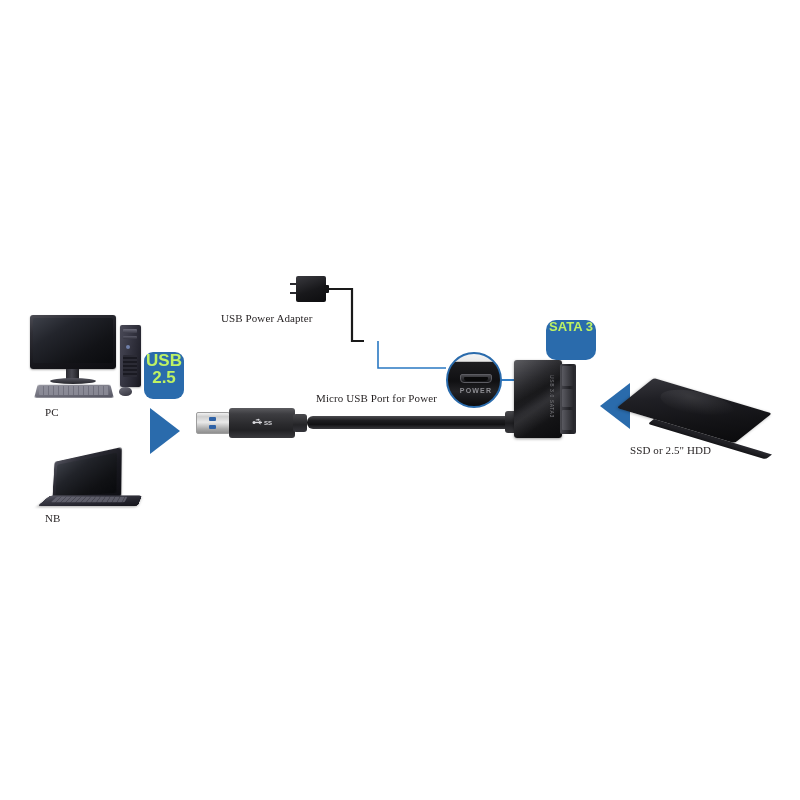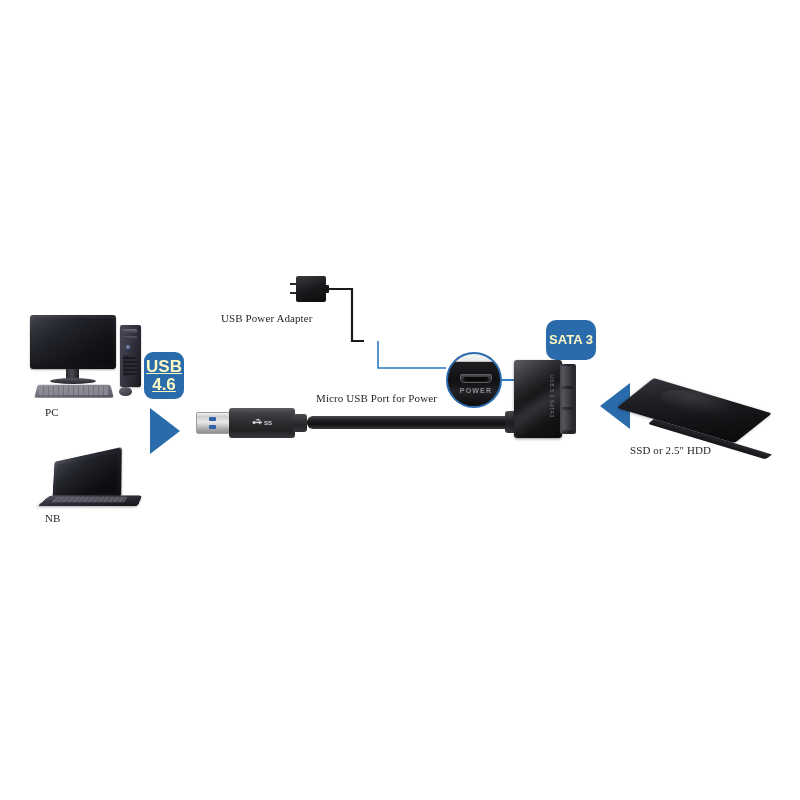--- a/index.html
+++ b/index.html
@@ -8,26 +8,26 @@
        font-family:"Liberation Serif", serif;}
   .stage{position:absolute;left:0;top:0;width:800px;height:800px;}
   .abs{position:absolute;}
 
   
   .caption{font-family:"Liberation Serif", serif;font-size:11px;color:#231f20;
            white-space:nowrap;letter-spacing:.1px;}
   .caption.center{}
 
   
-  .badge{background:#2a6bac;border-radius:9px;color:#fef9c3;
+  .badge{background:#2a6bac;border-radius:9px;color:#bef264;
          font-family:"Liberation Sans", sans-serif;font-weight:bold;
          display:flex;flex-direction:column;align-items:center;
-         justify-content:center;line-height:1.02;}
+         line-height:1.02;}
   .badge span{display:block;}
-  #usb-badge{left:144px;top:352px;width:40px;height:47px;font-size:17px;text-decoration:underline;}
+  #usb-badge{left:144px;top:352px;width:40px;height:47px;font-size:17px;}
   #sata-badge{left:546px;top:320px;width:50px;height:40px;font-size:13px;
               border-radius:10px;}
 
   
   .tri{width:0;height:0;}
   #arrow-left{left:150px;top:408px;
        border-top:23px solid transparent;border-bottom:23px solid transparent;
        border-left:30px solid #2a6bac;}
   #arrow-right{left:600px;top:383px;
        border-top:23px solid transparent;border-bottom:23px solid transparent;
@@ -196,21 +196,21 @@
   <div class="abs" id="nb-group">
     <div class="abs nb-lid"></div>
     <div class="abs nb-screen"></div>
     <div class="abs nb-base"></div>
     <div class="abs nb-kb"></div>
   </div>
   <div class="abs caption center" id="cap-nb">NB</div>
 
   <div class="abs badge" id="usb-badge">
     <span>USB</span>
-    <span>4.6</span>
+    <span>2.5</span>
   </div>
 
   <div class="abs tri" id="arrow-left"></div>
 
   <div class="abs" id="usb-plug">
     <div class="abs usb-metal"></div>
     <div class="abs usb-pin p1"></div>
     <div class="abs usb-pin p2"></div>
     <div class="abs usb-body"></div>
     <svg class="abs usb-logo" viewBox="0 0 44 18" xmlns="http://www.w3.org/2000/svg">

